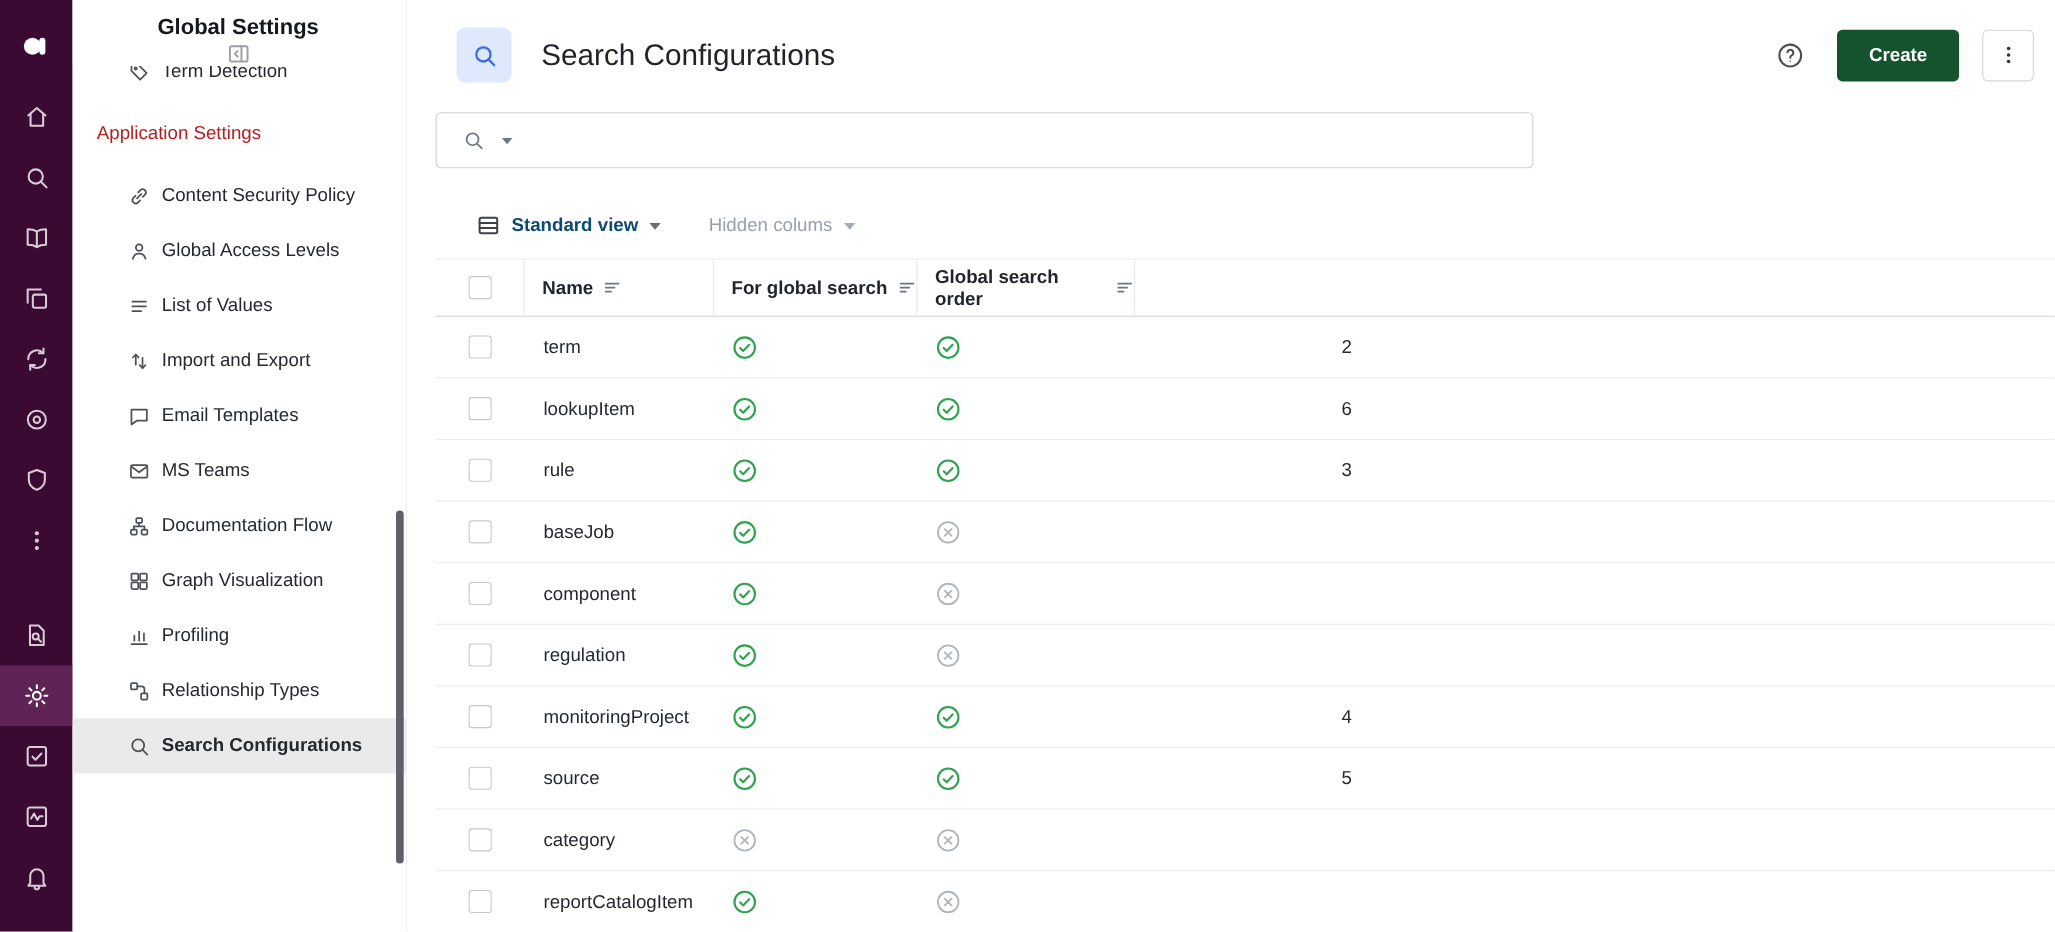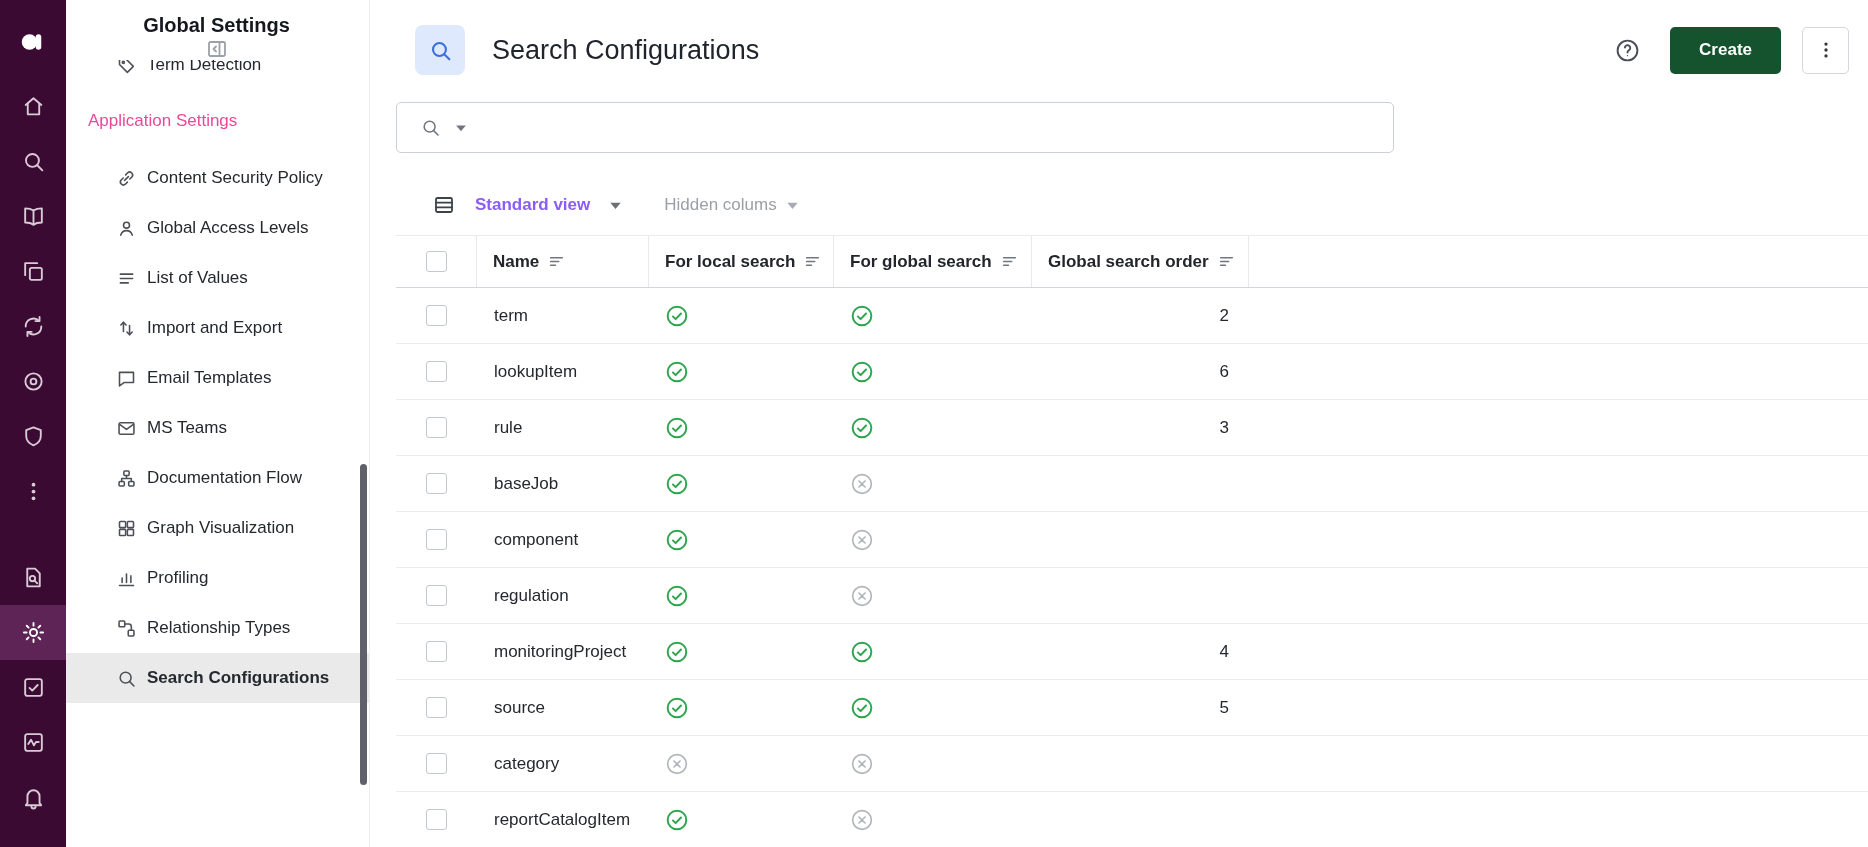--- a/index.html
+++ b/index.html
@@ -27,21 +27,21 @@
   .sb-title { font-size: 20px; font-weight: 700; color: #15181D; }
   .sb-collapse { display: flex; cursor: pointer; }
   .sb-collapse svg { width: 24px; height: 24px; color: #9BA1A9; }
   .sb-list { position: absolute; top: 40px; left: 0; right: 0; z-index: 1; }
   .sb-item { height: 50px; display: flex; align-items: center; padding-left: 50px; gap: 10px;
              font-size: 17px; color: #24292F; cursor: pointer; white-space: nowrap; }
   .sb-item .icon { display: flex; flex-shrink: 0; }
   .sb-item svg { width: 21px; height: 21px; color: #4C5158; }
   .sb-item.selected { background: #EAEAEA; font-weight: 700; }
   .sb-section { margin-top: 16px; margin-bottom: 17px; height: 30px; display: flex; align-items: center;
-                padding-left: 22px; font-size: 17px; color: #ec4899; }
+                padding-left: 22px; font-size: 17px; color: #b91c1c; }
   .sb-scrollbar { position: absolute; right: 2px; top: 464px; width: 7px; height: 321px;
                   background: #5E6268; border-radius: 4px; z-index: 4; cursor: pointer; }
 
   
   .main { flex: 1; min-width: 0; display: flex; flex-direction: column; background: #fff; }
   .main-header { height: 92px; flex-shrink: 0; display: flex; align-items: center; padding: 8px 19px 0 45px; }
   .hdr-icon { width: 50px; height: 50px; border-radius: 8px; background: #DFE9FD; color: #3D6EDF;
               display: flex; align-items: center; justify-content: center; }
   .hdr-icon svg { width: 25px; height: 25px; }
   .hdr-icon svg * { stroke-width: 2; }
@@ -60,22 +60,22 @@
 
   .searchbar { width: 998px; height: 51px; border: 1px solid #CBD0D6; border-radius: 5px; background: #fff;
                display: flex; align-items: center; padding-left: 23px; gap: 14px; }
   .sb-search svg { width: 21px; height: 21px; color: #6F7680; }
   .sb-caret { display: flex; cursor: pointer; }
   .sb-caret svg { width: 12px; height: 8px; color: #6F7680; }
   .search-input { flex: 1; height: 100%; border: none; outline: none; background: transparent;
                   font-family: inherit; font-size: 17px; color: #24292F; }
 
   .toolbar { margin-top: 34px; height: 36px; padding-left: 36px; display: flex; align-items: center; }
-  .view-btn { display: flex; align-items: center; gap: 19px; background: none; border: none; padding: 0;
-              font-family: inherit; font-size: 17px; font-weight: 700; color: #8b5cf6; cursor: pointer; }
+  .view-btn { display: flex; align-items: center; gap: 9px; background: none; border: none; padding: 0;
+              font-family: inherit; font-size: 17px; font-weight: 700; color: #0c4a6e; cursor: pointer; }
   .view-btn .tv-icon svg { width: 24px; height: 24px; color: #3D424A; }
   .caret { display: flex; }
   .caret svg { width: 13px; height: 9px; color: #6B7077; }
   .hidden-btn { display: flex; align-items: center; gap: 9px; margin-left: 42px; background: none; border: none;
                 padding: 0; font-family: inherit; font-size: 17px; color: #99A0A8; cursor: pointer; }
   .hidden-btn .caret svg { color: #A6ACB4; }
 
   .table { margin-top: 10px; width: 100%; }
   .t-head, .t-row { display: grid; grid-template-columns: 81px 172px 185px 198px 217px 1fr; }
   .t-head { height: 53px; border-top: 1px solid #E9EBEE; border-bottom: 1px solid #D2D6DB; margin-top: 12px; }
@@ -434,28 +434,20 @@
             </div>
             <div class="t-cell ">
               <span>Name</span>
               <span class="sort">
                 <svg viewBox="0 0 16 14" fill="none" stroke="currentColor" stroke-width="1.5" stroke-linecap="round">
                   <path d="M2.5 3.5h11M2.5 7h7.5M2.5 10.5h4.5"></path>
                 </svg>
               </span>
             </div>
             <div class="t-cell ">
-              <span>For local search</span>
-              <span class="sort">
-                <svg viewBox="0 0 16 14" fill="none" stroke="currentColor" stroke-width="1.5" stroke-linecap="round">
-                  <path d="M2.5 3.5h11M2.5 7h7.5M2.5 10.5h4.5"></path>
-                </svg>
-              </span>
-            </div>
-            <div class="t-cell ">
               <span>For global search</span>
               <span class="sort">
                 <svg viewBox="0 0 16 14" fill="none" stroke="currentColor" stroke-width="1.5" stroke-linecap="round">
                   <path d="M2.5 3.5h11M2.5 7h7.5M2.5 10.5h4.5"></path>
                 </svg>
               </span>
             </div>
             <div class="t-cell ">
               <span>Global search order</span>
               <span class="sort">

